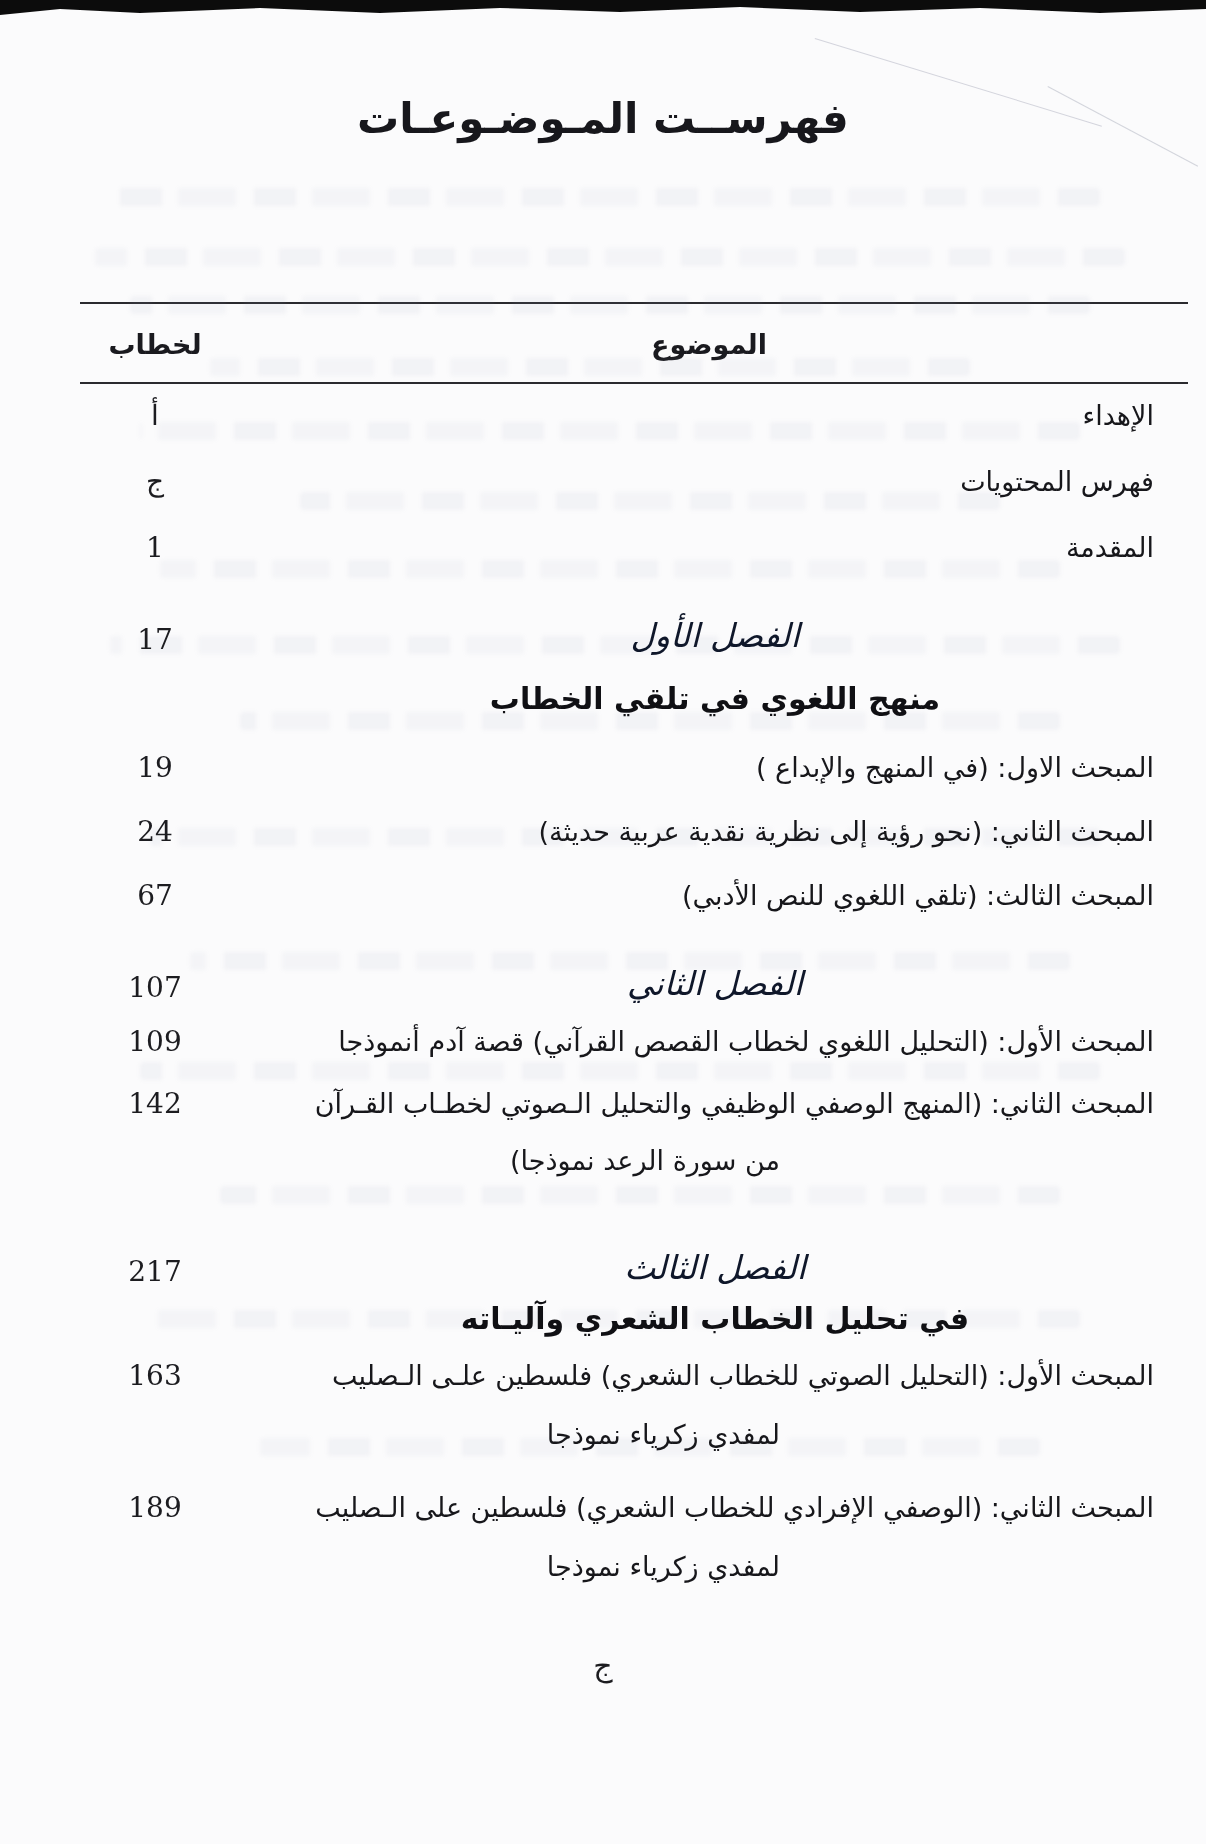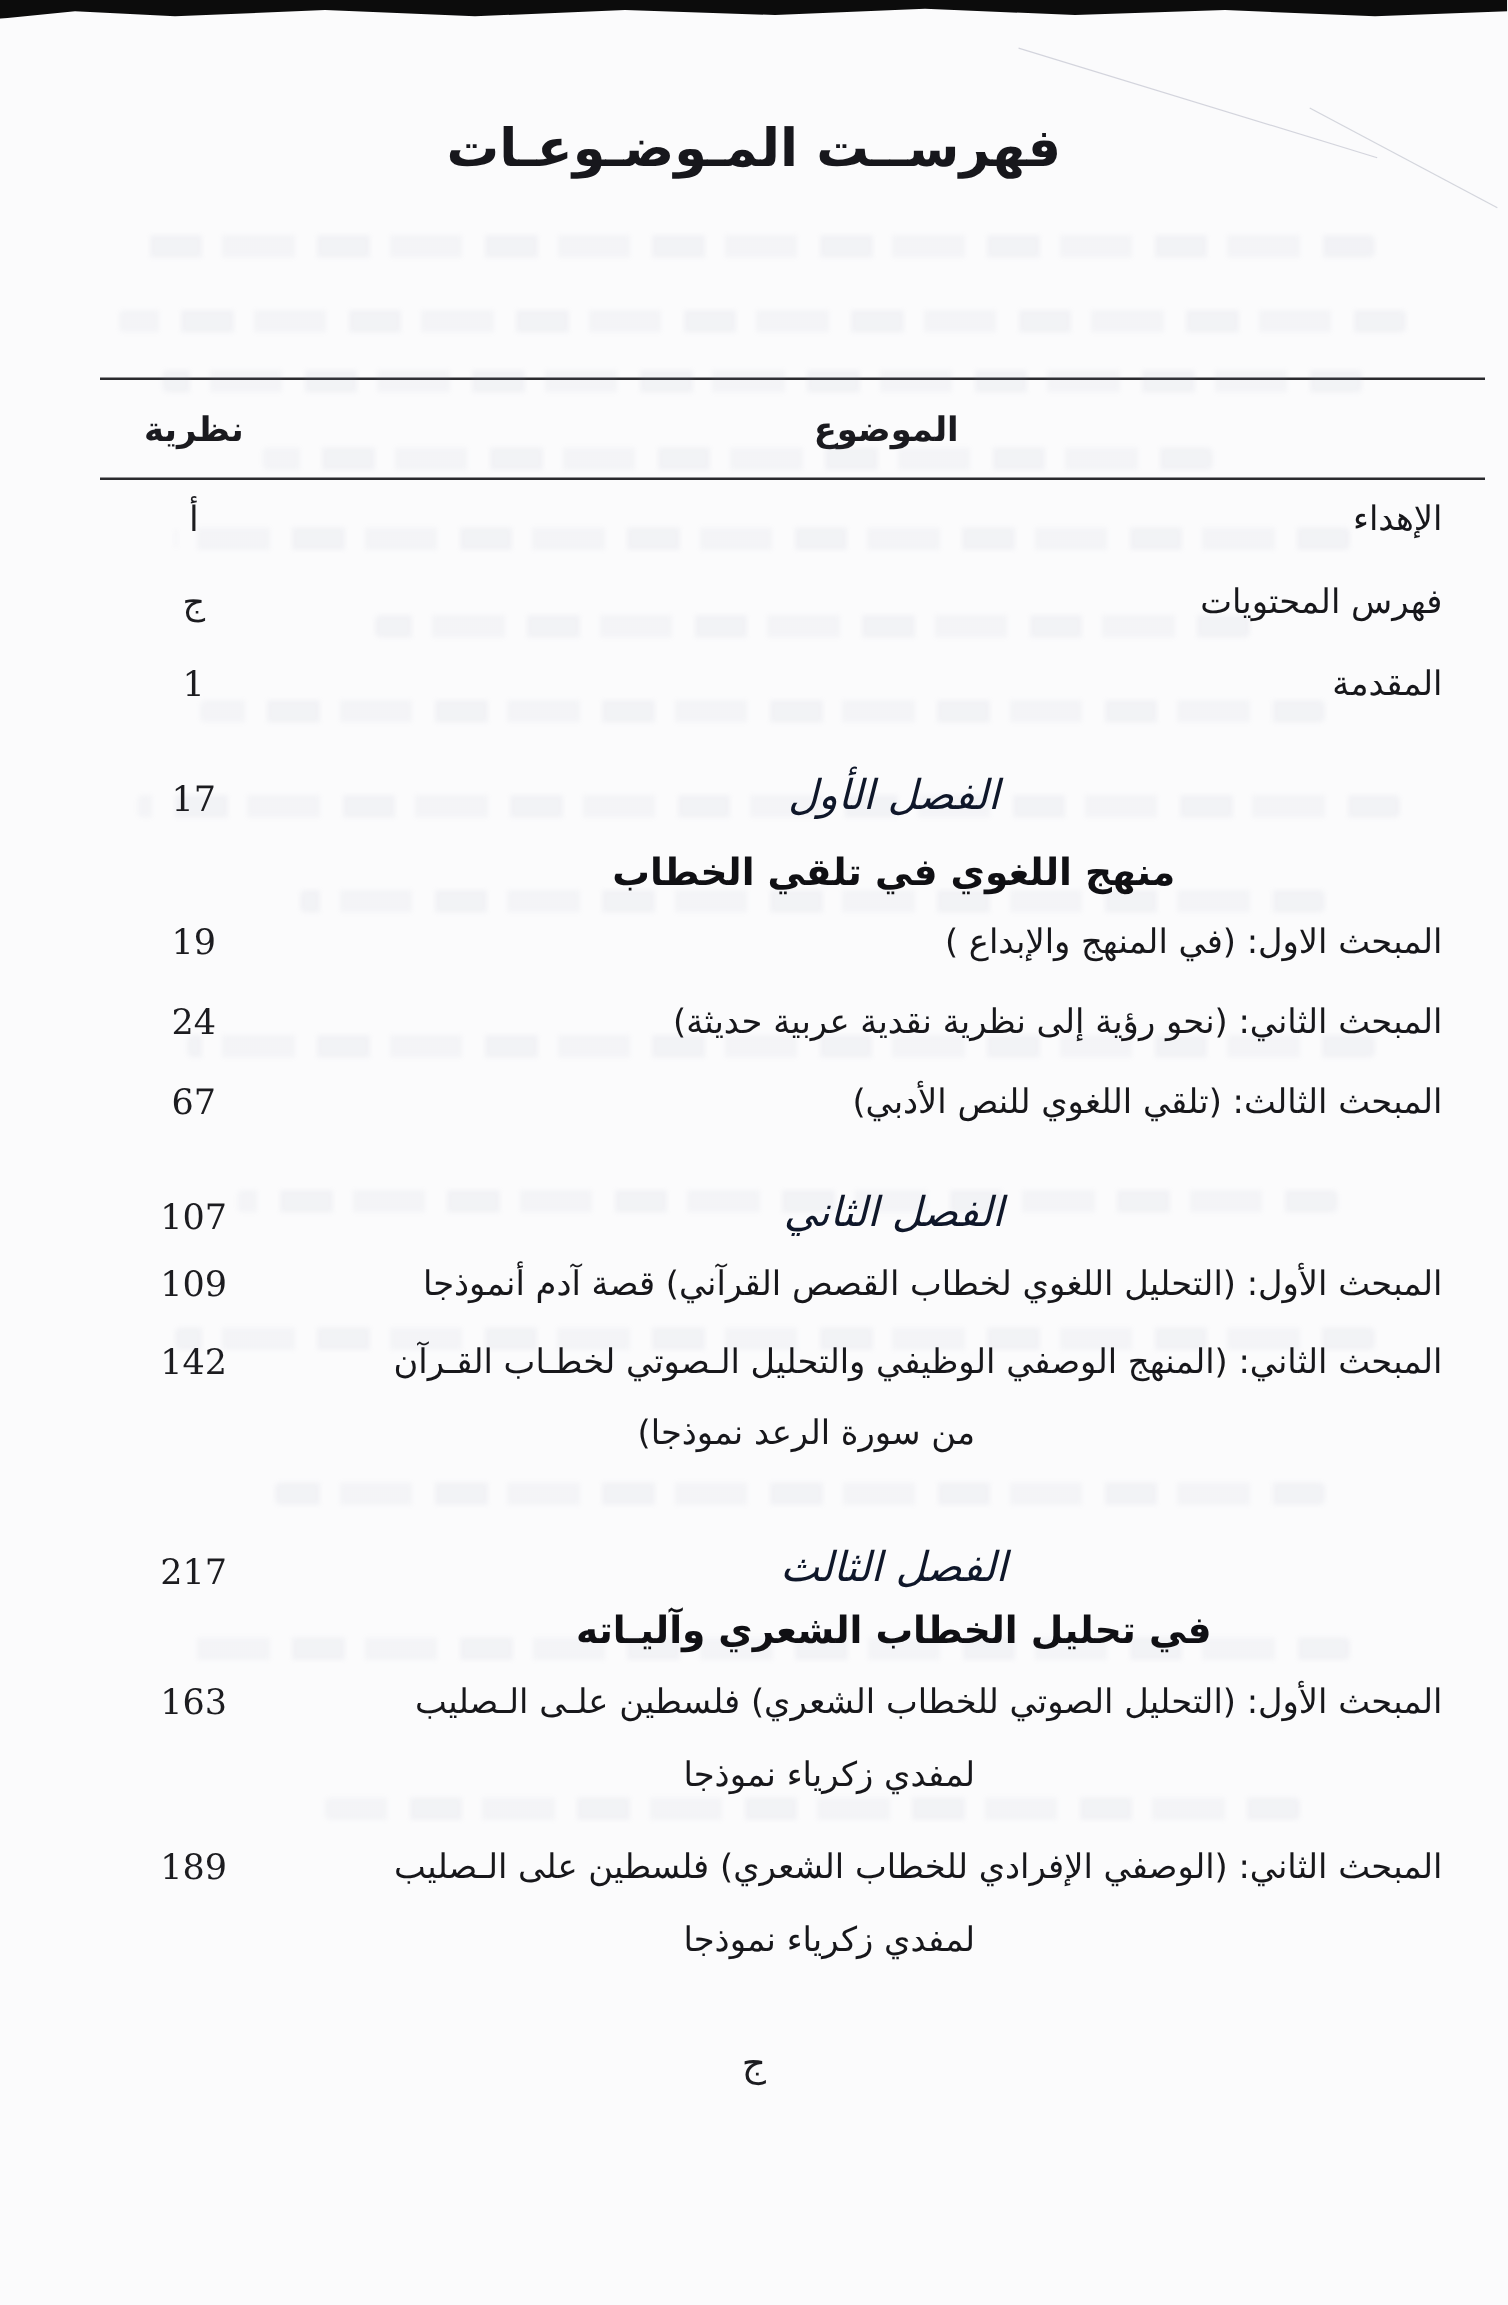--- a/index.html
+++ b/index.html
@@ -96,21 +96,21 @@
 <div class="ghost" style="top:1062px;left:140px;width:960px;"></div>
 <div class="ghost" style="top:1186px;left:220px;width:840px;"></div>
 <div class="ghost" style="top:1310px;left:150px;width:930px;"></div>
 <div class="ghost" style="top:1438px;left:260px;width:780px;"></div>
 
 <div class="page-title">فهرســت المـوضـوعـات</div>
 
 <div class="rule rule-top"></div>
 
 <div class="cols-header">
-  <div class="col-page hdr">نظرية</div>
+  <div class="col-page hdr">لخطاب</div>
   <div class="col-topic hdr">الموضوع</div>
 </div>
 
 <div class="rule rule-mid"></div>
 
 <div class="toc">
 
   <div class="toc-row row-entry" style="margin-top:8px;">
     <div class="pnum">أ</div>
     <div class="topic" dir="rtl">الإهداء</div>
@@ -129,21 +129,21 @@
   <div class="toc-row row-chapter r-gap">
     <div class="pnum">17</div>
     <div class="topic" dir="rtl">الفصل الأول</div>
   </div>
 
   <div class="toc-row row-heading" style="margin-top:12px;">
     <div class="pnum"></div>
     <div class="topic" dir="rtl">منهج اللغوي في تلقي الخطاب</div>
   </div>
 
-  <div class="toc-row row-entry" style="margin-top:6px;gap:40px;">
+  <div class="toc-row row-entry" style="margin-top:20px;gap:40px;">
     <div class="pnum">19</div>
     <div class="topic" dir="rtl">المبحث الاول: (في المنهج والإبداع )</div>
   </div>
 
   <div class="toc-row row-entry" style="margin-top:16px;">
     <div class="pnum">24</div>
     <div class="topic" dir="rtl">المبحث الثاني: (نحو رؤية إلى نظرية نقدية عربية حديثة)</div>
   </div>
 
   <div class="toc-row row-entry" style="margin-top:16px;">

